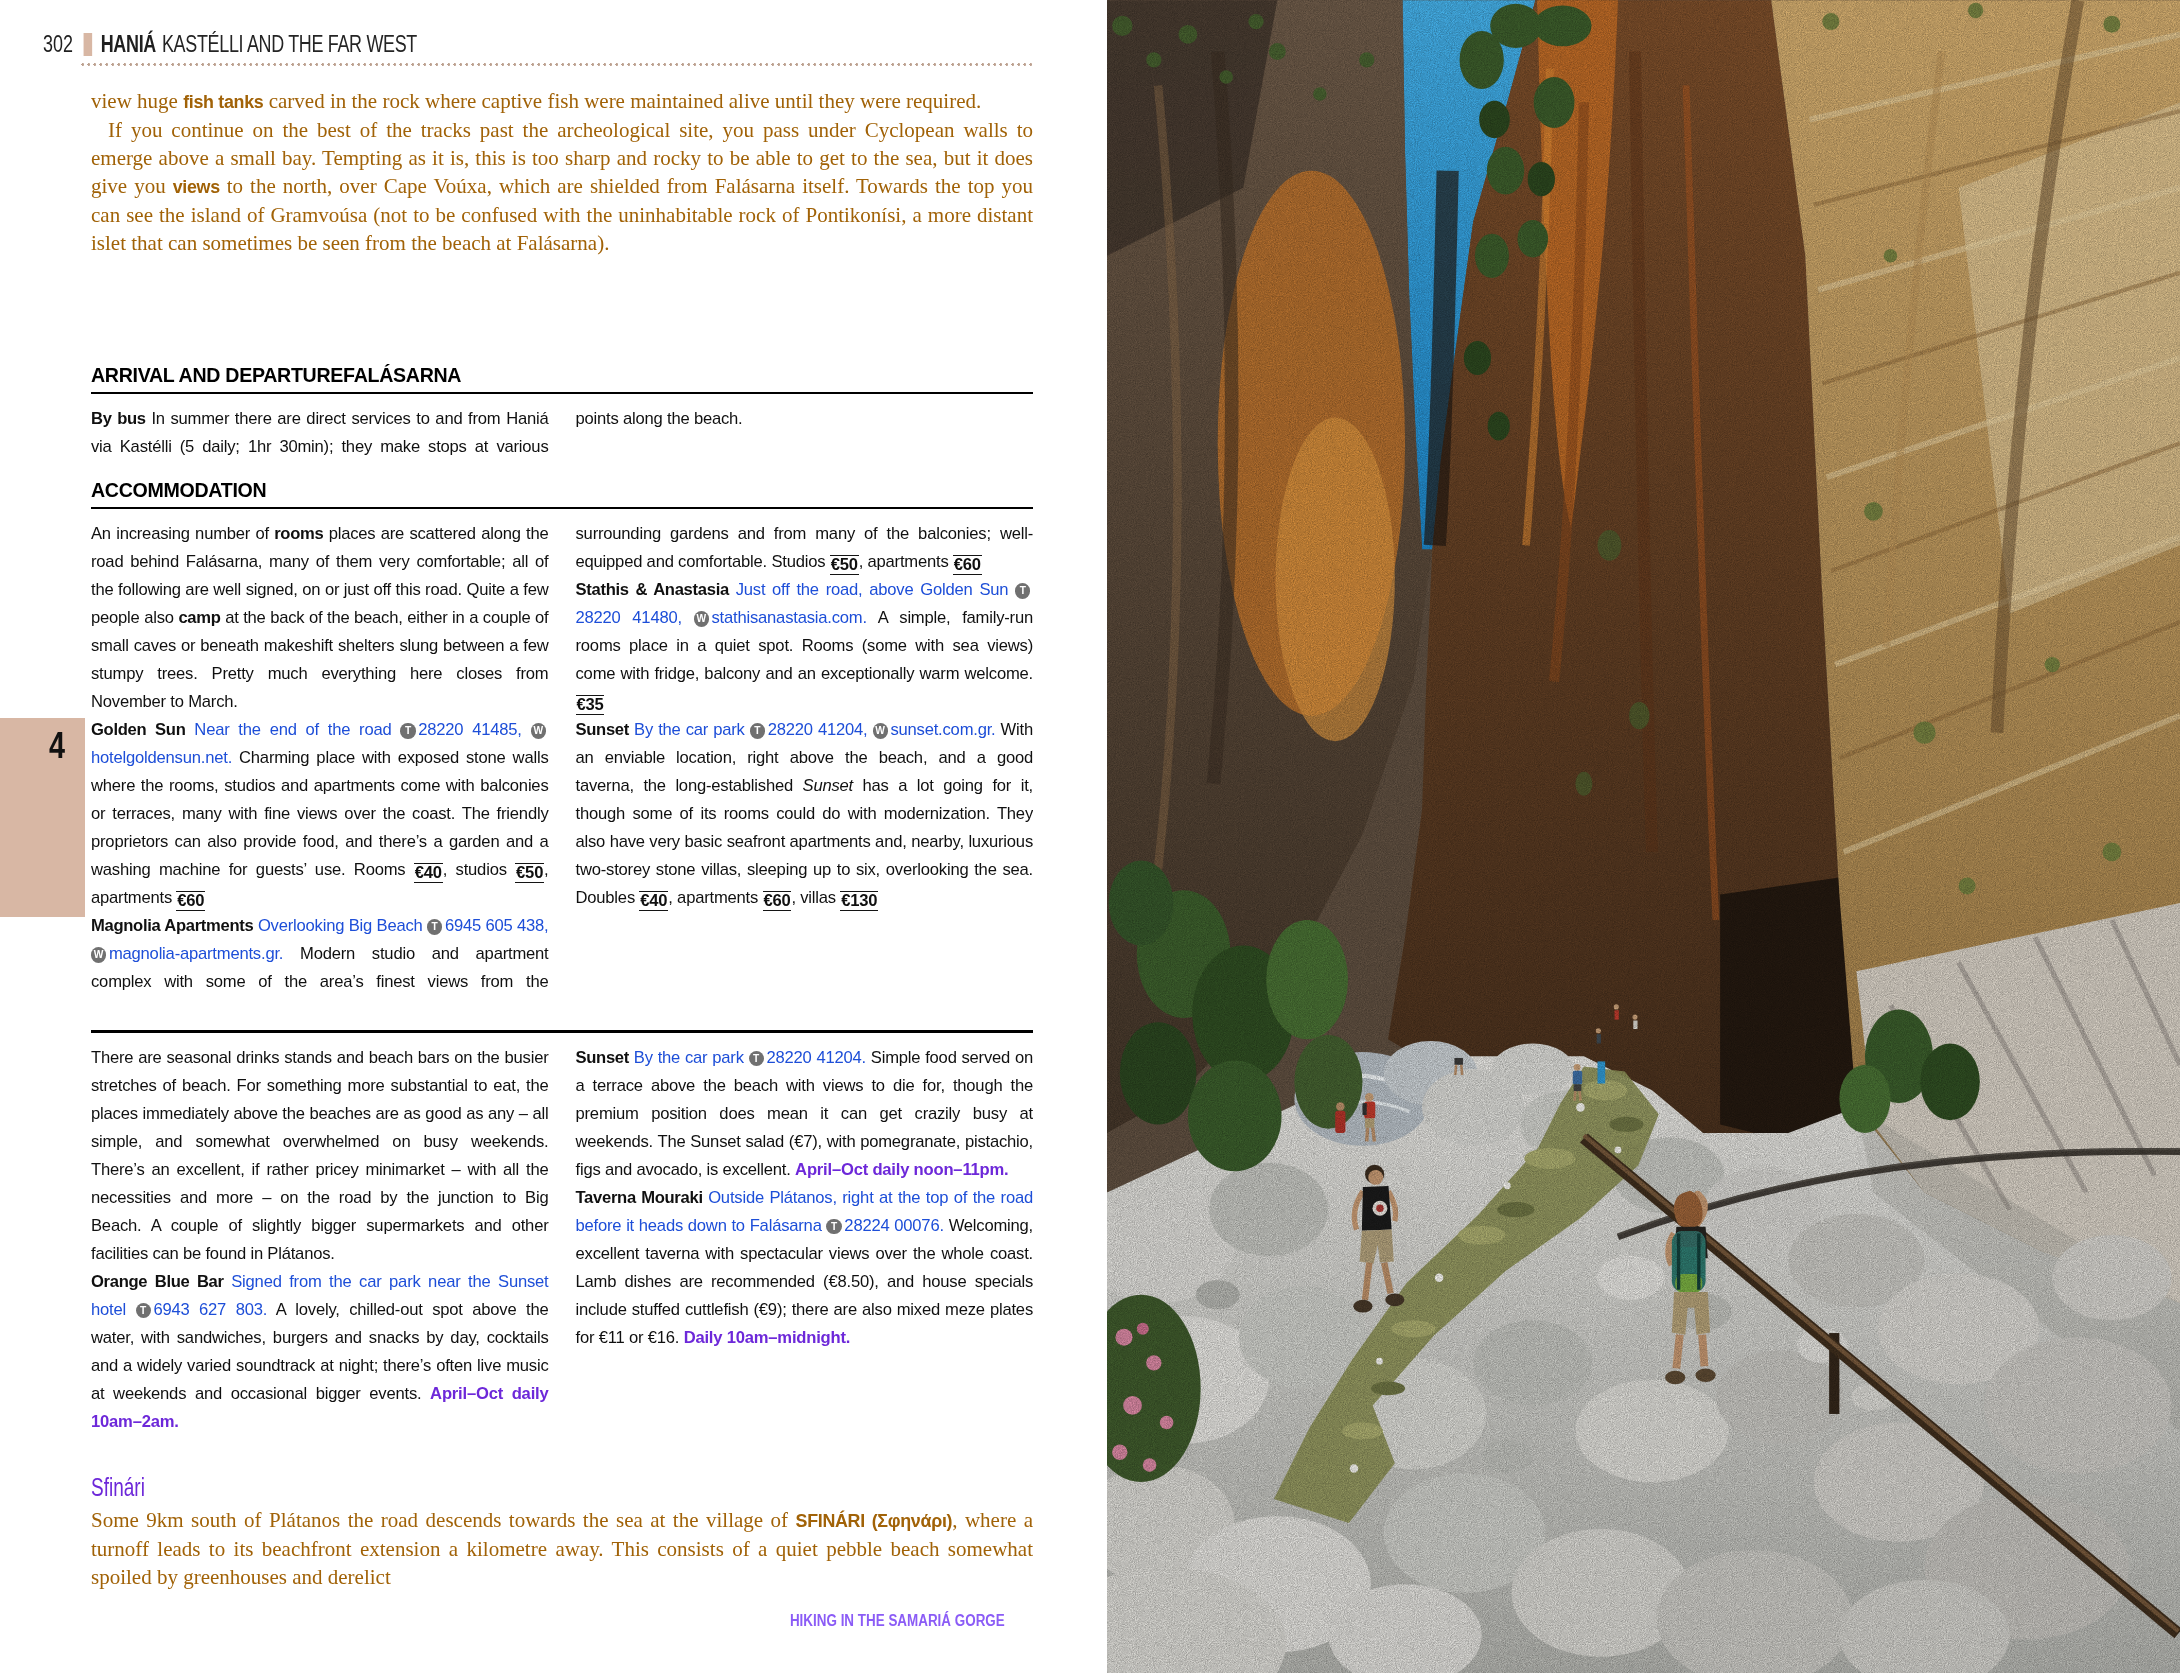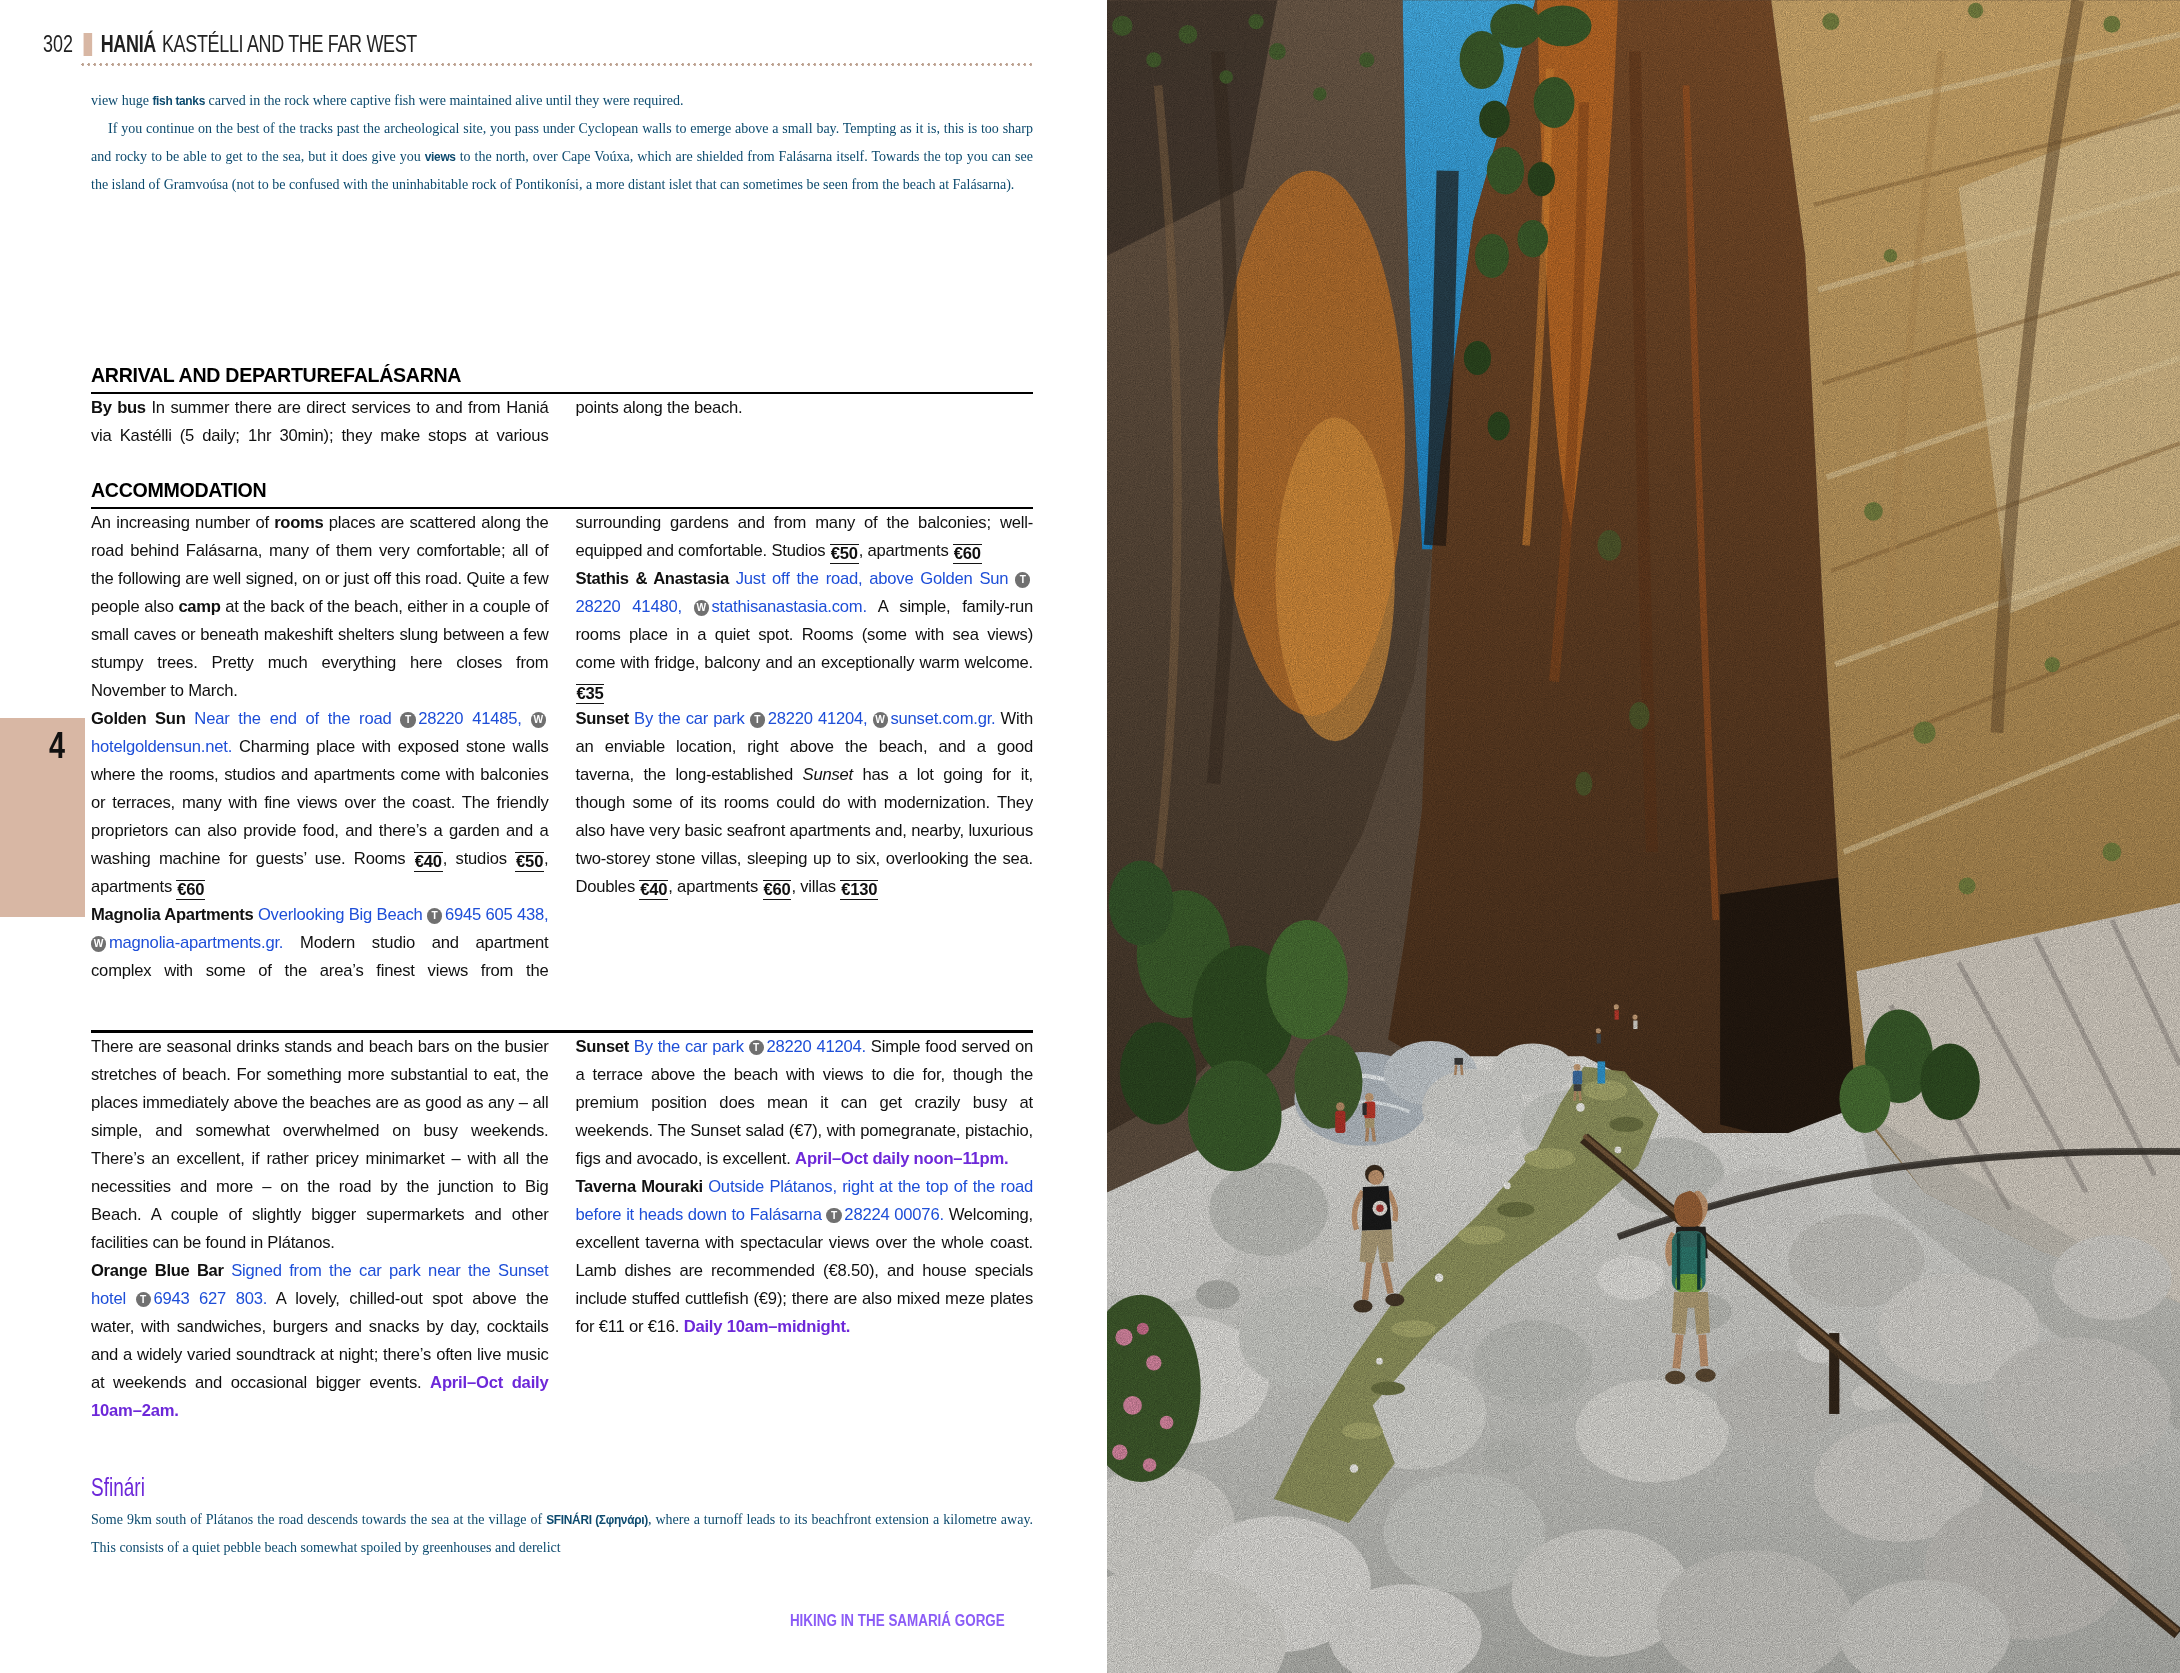--- a/index.html
+++ b/index.html
@@ -12,33 +12,33 @@
   .hwrap{display:inline-block;transform:scaleX(0.78);transform-origin:0 0;font-size:23px;color:#1f1f1f}
   .pagenum{font-weight:400;margin-right:13.6px;letter-spacing:0}
   .tanbar{display:inline-block;width:11px;height:23px;vertical-align:-4.3px;margin-right:11px}
   .chapter{font-weight:700;letter-spacing:-0.4px}
   .sectionname{font-weight:400;letter-spacing:-0.4px;margin-left:7.7px;color:#242424}
   #dotted{left:81px;top:63px;width:952px;height:3.4px;
           background-image:radial-gradient(circle at 1.7px 1.7px,#bda291 1.3px,transparent 1.6px);
           background-size:6px 3.4px;background-repeat:repeat-x}
 
   
-  .serifblock{font-family:"Liberation Serif",serif;font-size:14px;line-height:28px;
-              text-align:justify;color:#0c4a6e}
+  .serifblock{font-family:"Liberation Serif",serif;font-size:21px;line-height:28px;
+              text-align:justify;color:#a16207}
   .serifblock p{margin:0}
   .serifblock p.indent{text-indent:17px}
   #intro{left:91px;top:87px;width:942px}
   .sansbold{font-family:"Liberation Sans",sans-serif;font-weight:700;font-size:0.85em;letter-spacing:-0.3px}
 
   
   .section{left:91px;width:942px}
   .sechead{display:flex;justify-content:flex-start;font-weight:700;font-size:19.6px;
            letter-spacing:-0.3px;line-height:1;color:#000}
   .secrule{height:2.6px;background:#000;margin-top:6px}
-  .cols{margin-top:0;column-count:2;column-gap:27px;column-fill:auto;overflow:hidden;
+  .cols{margin-top:11px;column-count:2;column-gap:27px;column-fill:auto;overflow:hidden;
         text-align:justify;font-size:16.6px;line-height:28px;letter-spacing:-0.2px;color:#101010}
   #arr-cols{height:56px}
   #acc-cols{height:478px}
   #eat-cols{height:394px}
   .listing{margin:0}
   .gray{color:#1d4ed8}
   .grayb{color:#6d28d9;font-weight:700}
   .seg-b{font-weight:700;letter-spacing:-0.3px}
   .seg-i{font-style:italic}
   .price{font-weight:700;display:inline-block;line-height:18px;border-top:1.7px solid #141414;

